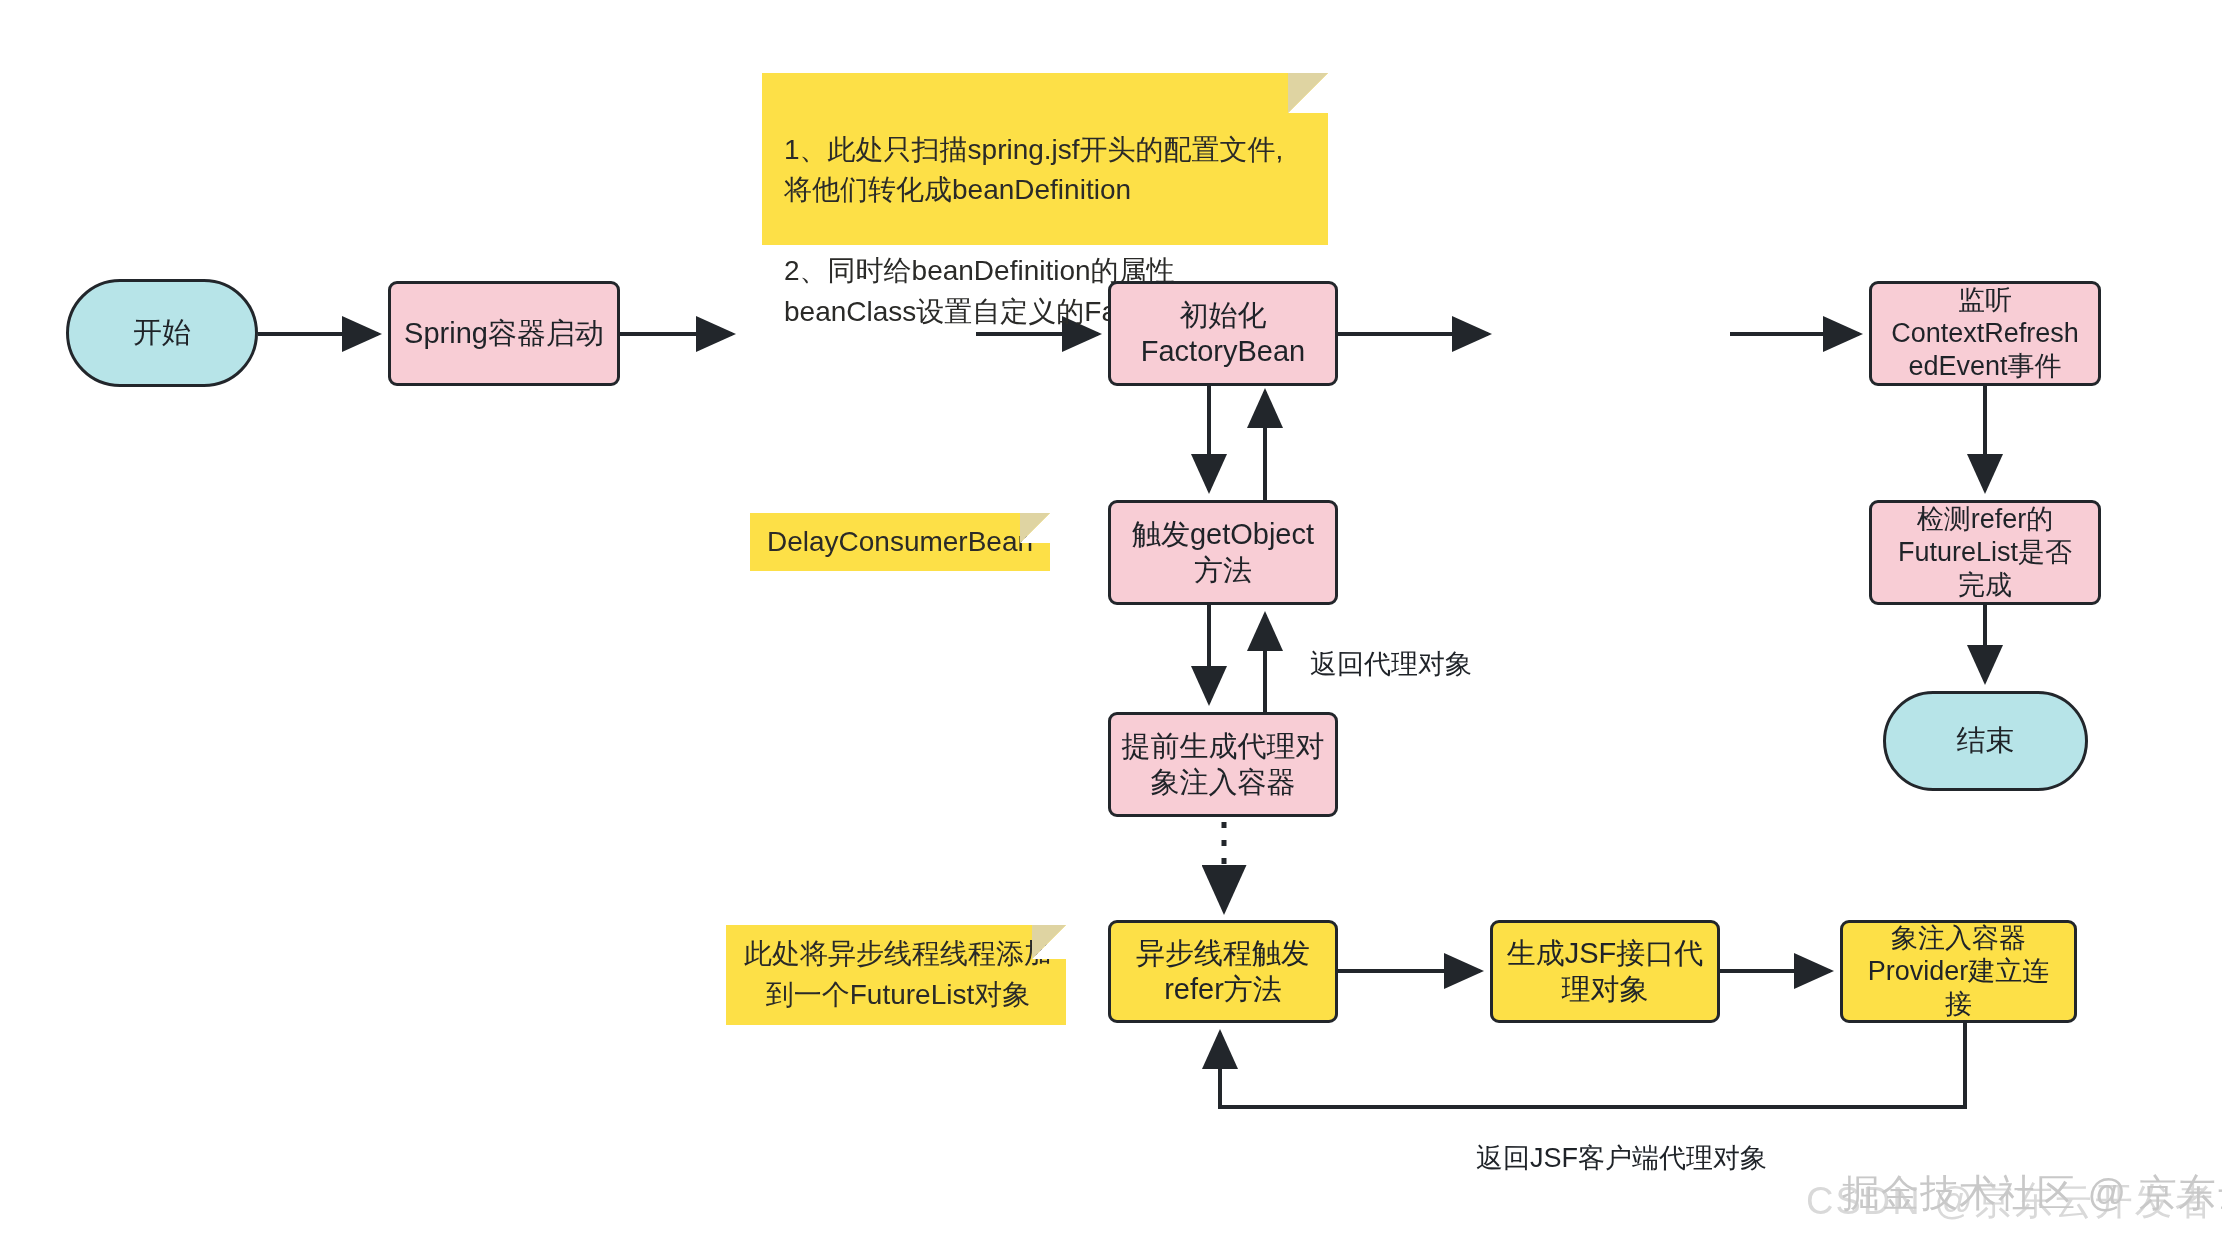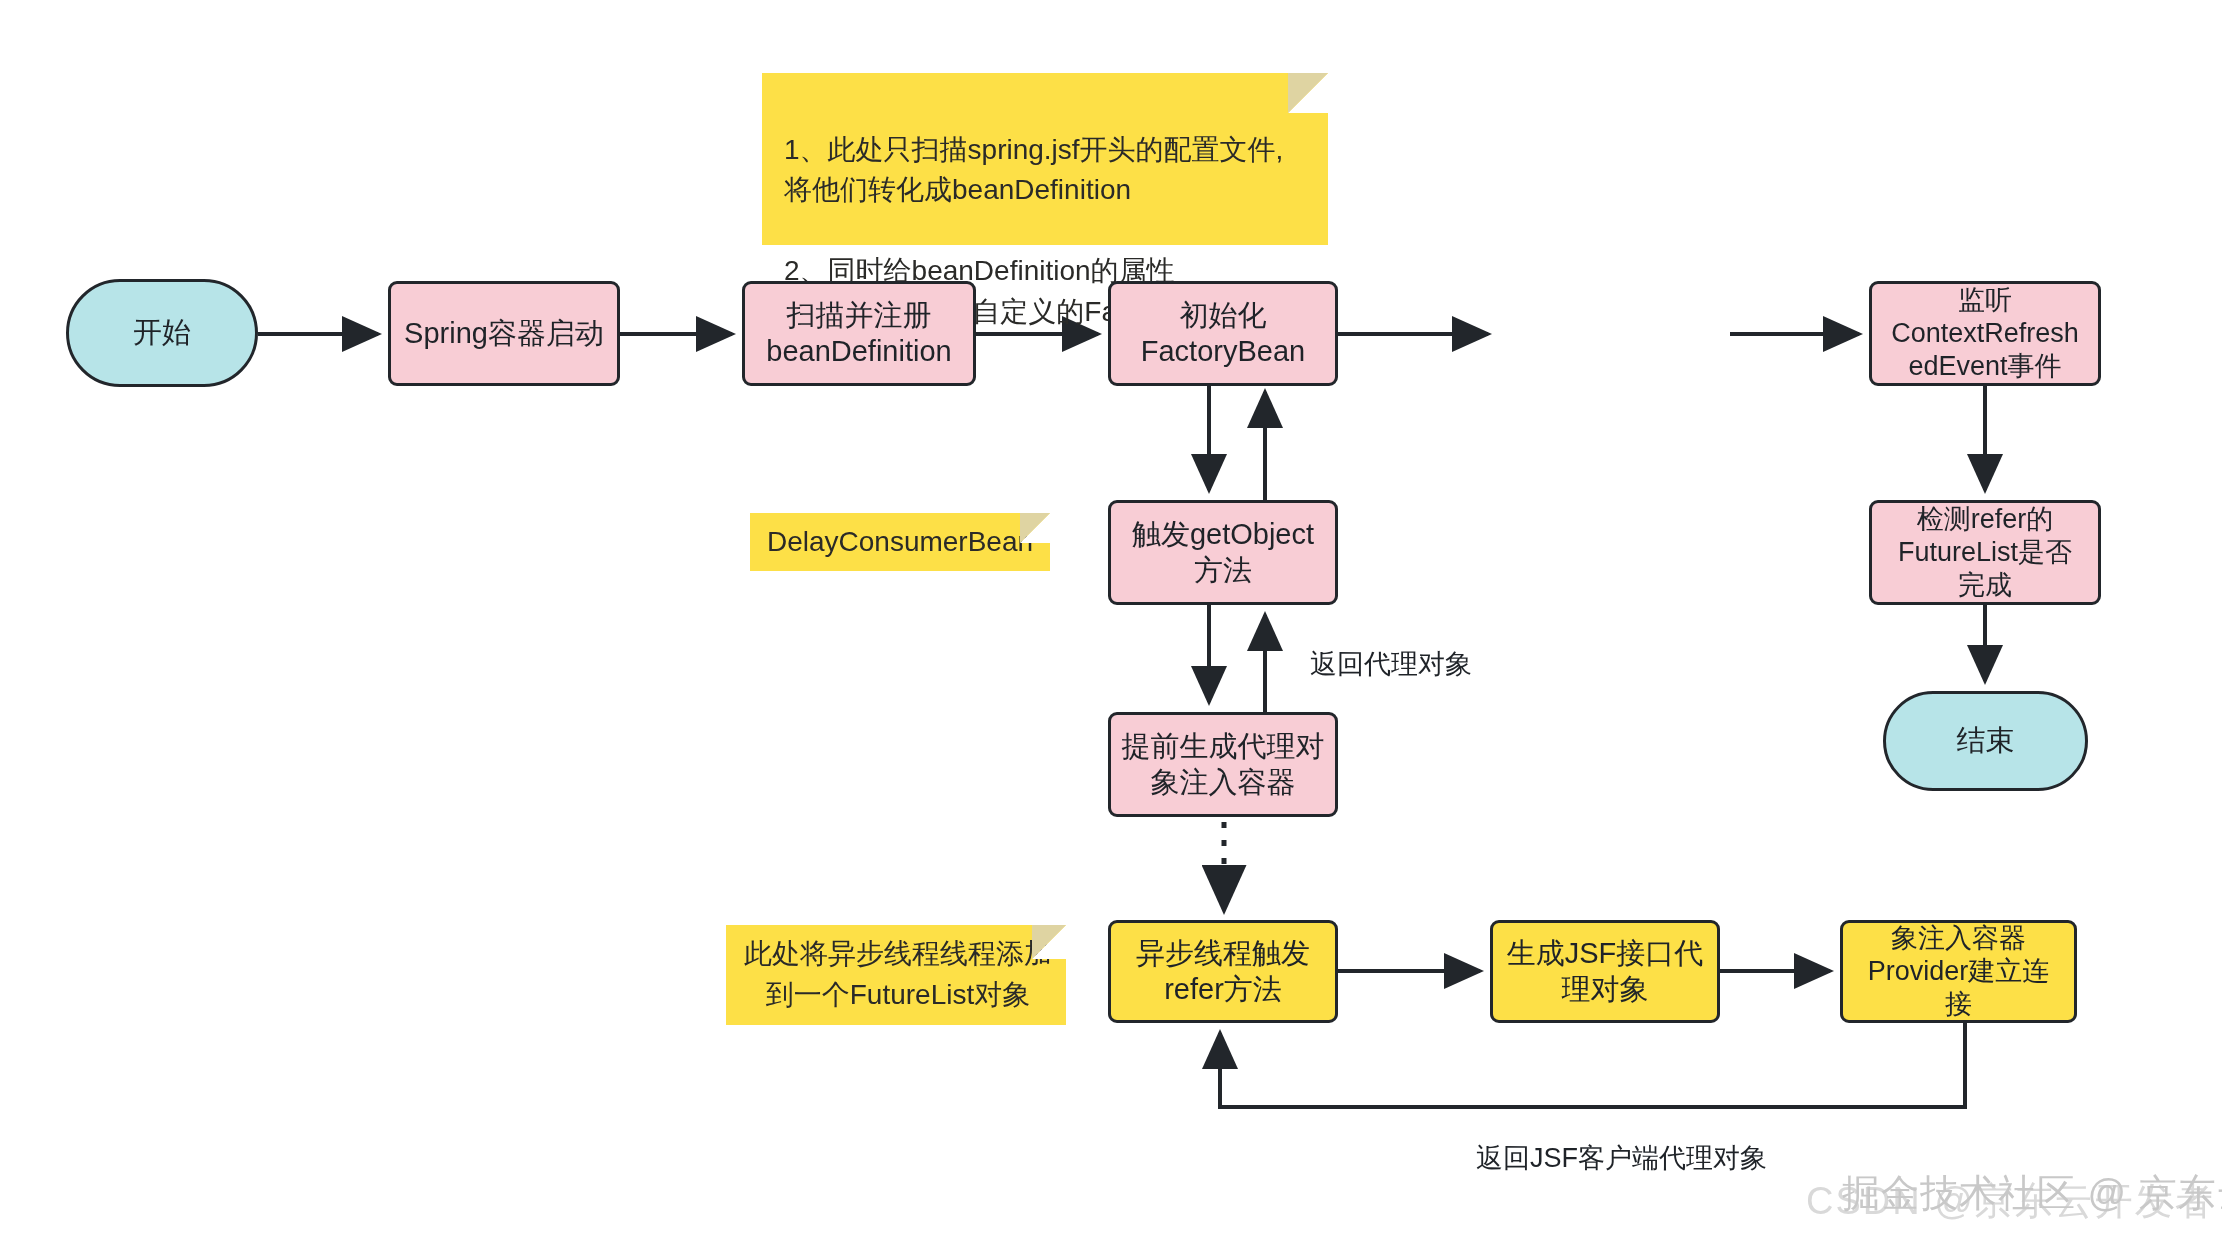--- a/index.html
+++ b/index.html
@@ -141,22 +141,20 @@
       <line x1="1720" y1="971" x2="1830" y2="971"></line>
 
       <path d="M1965,1023 L1965,1107 L1220,1107 L1220,1033"></path>
     </g>
   </svg>
 
   <div class="node terminal" style="left:66px;  top:279px;  width:192px; height:108px;">开始</div>
 
   <div class="node process" style="left:388px; top:281px; width:232px; height:105px;">Spring容器启动</div>
 
-  <div class="node process" style="left:742px; top:281px; width:234px; height:105px;">扫描并注册
-beanDefinition</div>
 
   <div class="node process" style="left:1108px; top:281px; width:230px; height:105px;">初始化
 FactoryBean</div>
 
 
   <div class="node process" style="left:1869px; top:281px; width:232px; height:105px; font-size:27px;">监听
 ContextRefresh
 edEvent事件</div>
 
   <div class="node process" style="left:1108px; top:500px; width:230px; height:105px;">触发getObject

